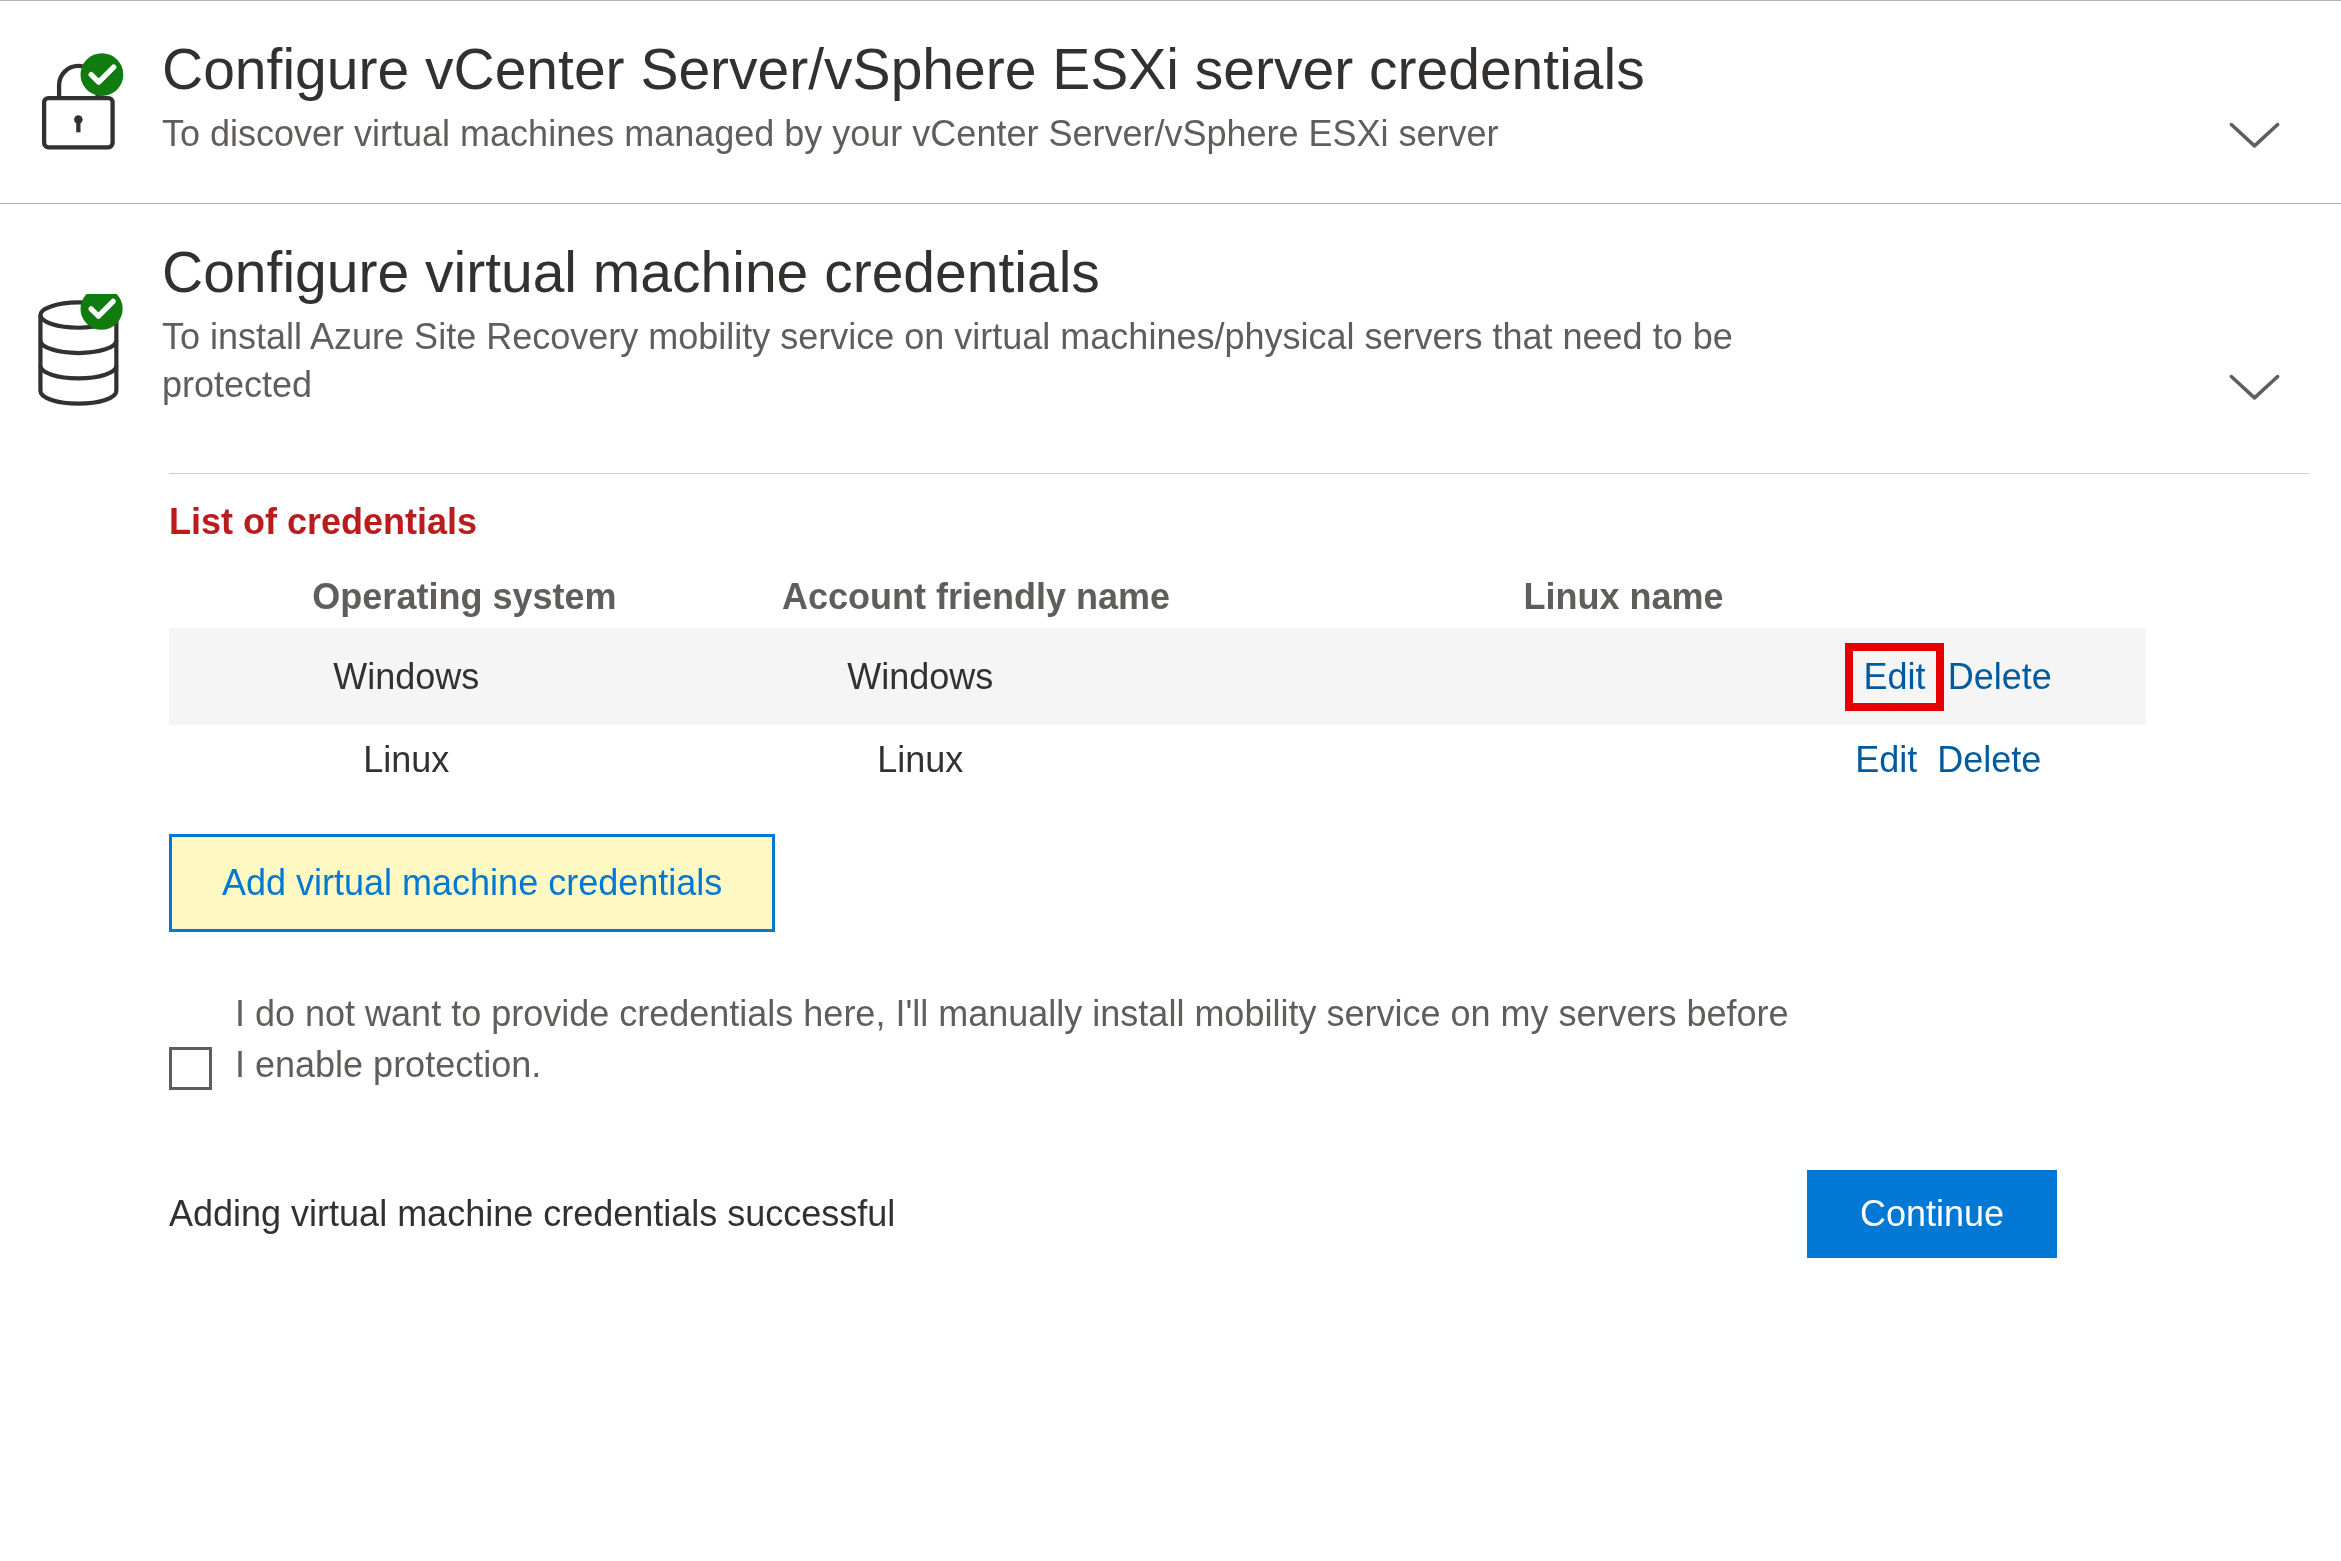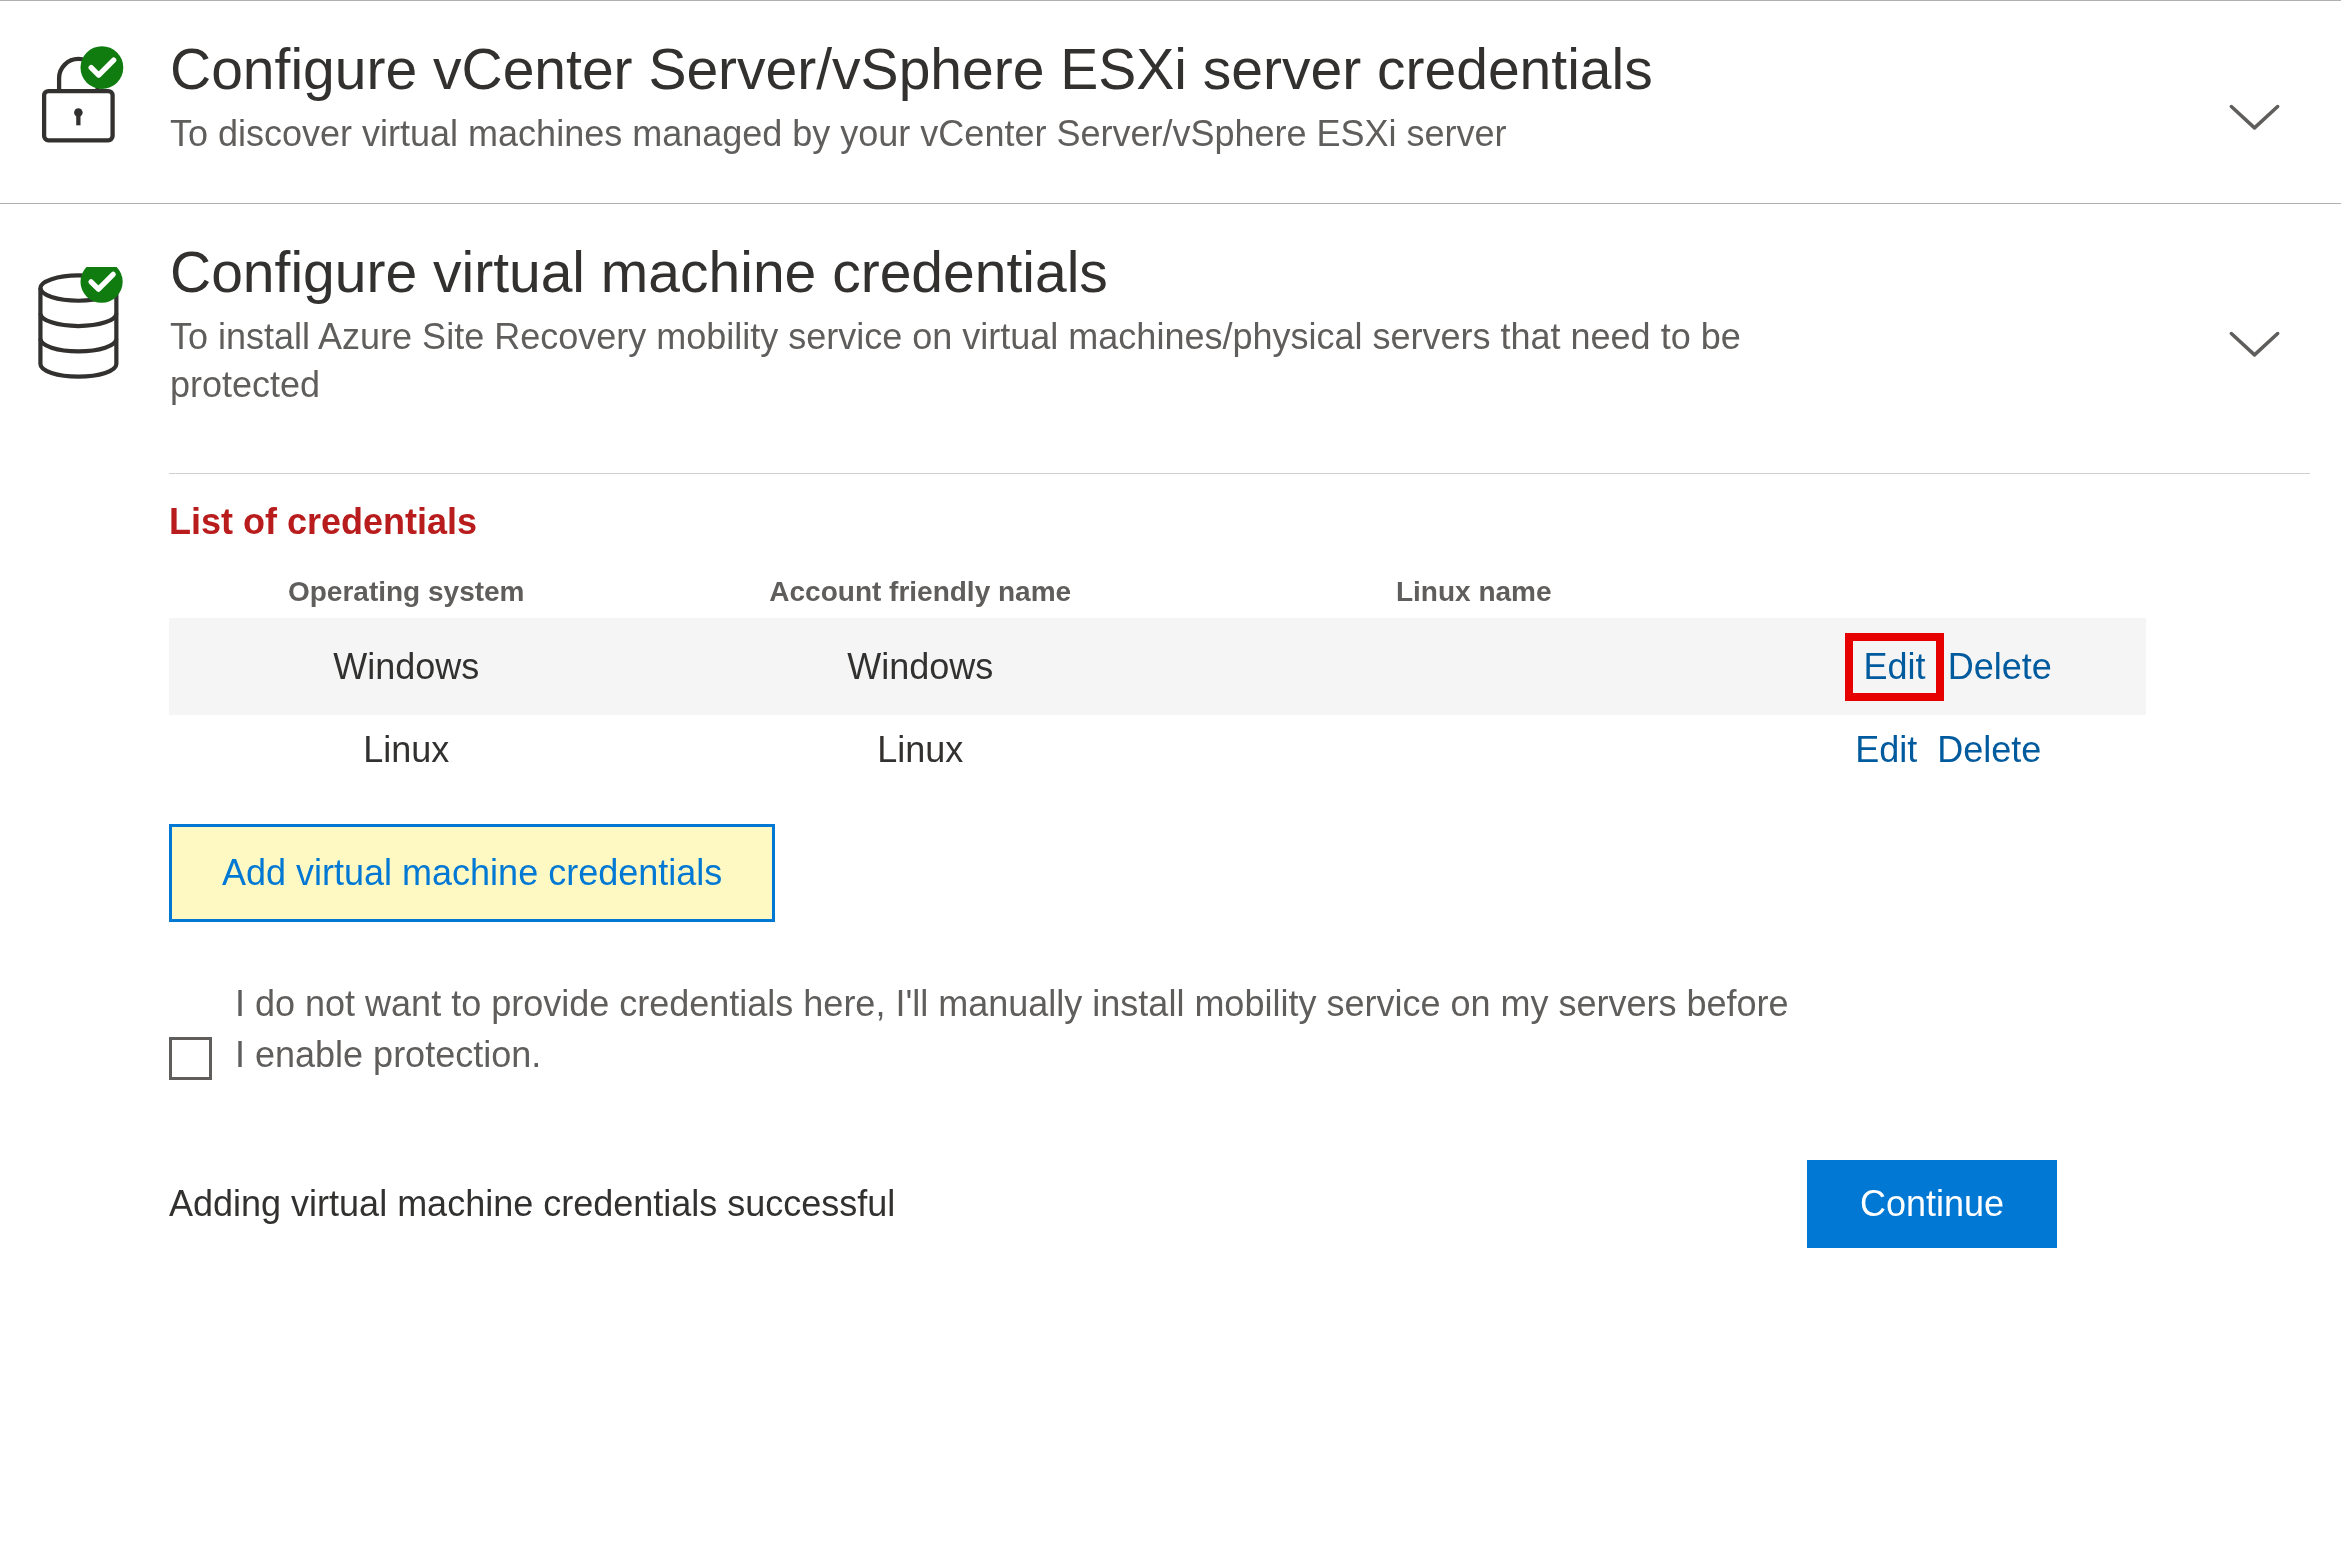--- a/index.html
+++ b/index.html
@@ -14,22 +14,22 @@
     transform-origin: top left;
   }
   .container {
     width: 100%;
     padding: 0;
   }
   .section {
     border-top: 1.8px solid #b0b0b0;
     padding: 36px 32px 45px 18px;
     display: flex;
-    align-items: center;
-    gap: 27px;
+    align-items: flex-end;
+    gap: 19px;
   }
   .section-icon {
     flex: 0 0 auto;
     width: 125px;
     display: flex;
     justify-content: center;
     align-items: flex-start;
     position: relative;
   }
   .section-body {
@@ -64,26 +64,26 @@
     color: #b91c1c;
     margin: 0 0 22px 0;
   }
   table.cred-table {
     width: 100%;
     max-width: 1977px;
     border-collapse: collapse;
     font-size: 36px;
   }
   table.cred-table th {
-    text-align: center;
+    text-align: right;
     font-weight: 600;
     color: #605e5c;
     padding: 10.7px 27px;
     vertical-align: middle;
-    font-size: 28px;
+    font-size: 36px;
   }
   table.cred-table td {
     padding: 14.2px 27px;
     vertical-align: middle;
     font-size: 36px;
     text-align: center;
   }
   tr.row-alt {
     background: #f5f5f5;
   }

